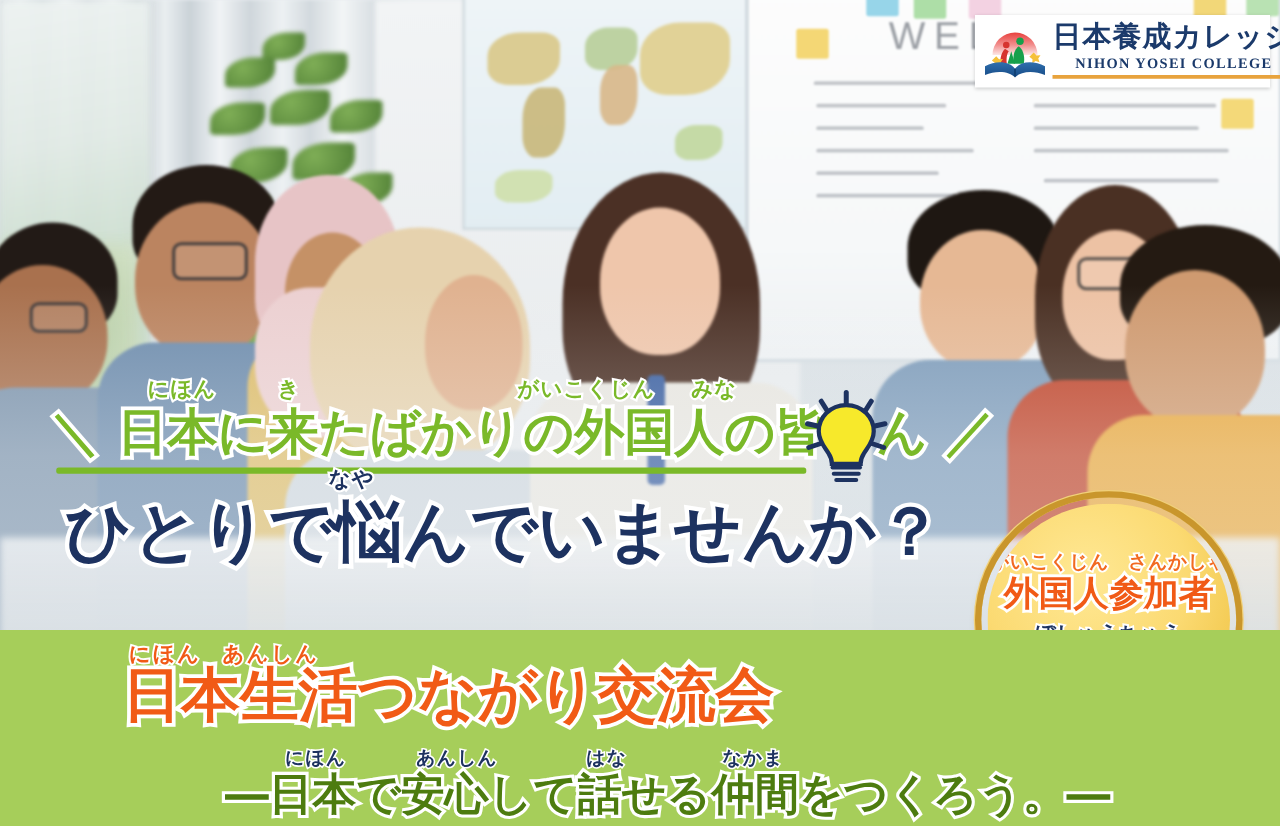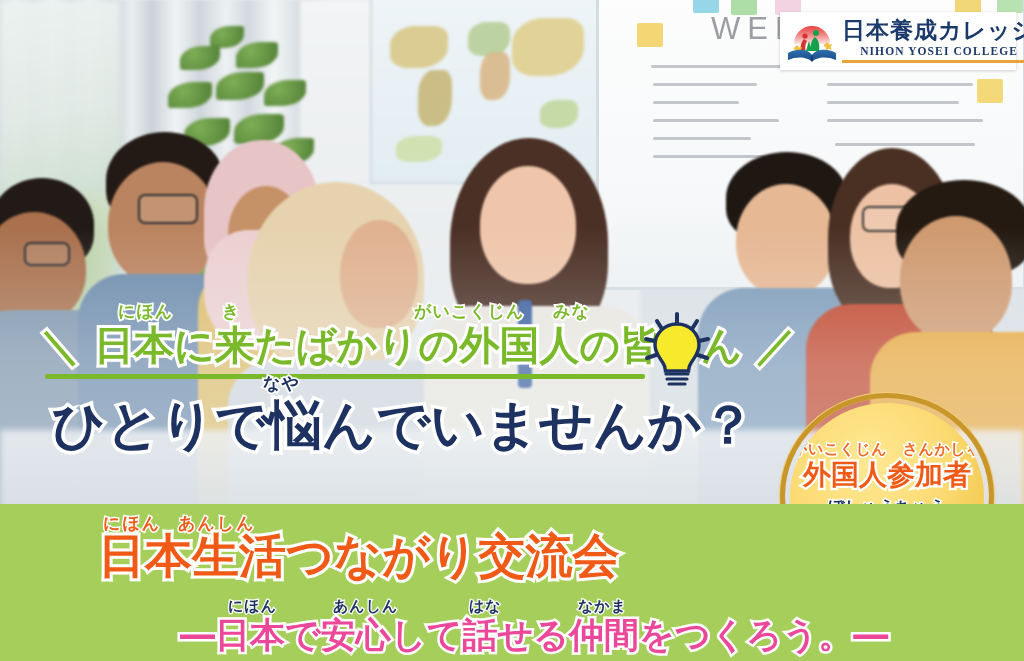--- a/index.html
+++ b/index.html
@@ -247,21 +247,21 @@
   .band-sub-ruby {
     position:absolute;
     font-family: "DejaVu Sans", sans-serif;
     font-size: 15px; font-weight: 700; color: #1d3260;
     -webkit-text-stroke: 2.5px #ffffff; paint-order: stroke fill;
     letter-spacing: 1px; white-space: nowrap;
   }
   .band-sub {
     position:absolute; left: 180px; top: 612px;
     font-family: "DejaVu Sans", sans-serif;
-    font-size: 35px; font-weight: 700; color: #ec4899;
+    font-size: 35px; font-weight: 700; color: #4d7c0f;
     letter-spacing: 0px; white-space: nowrap;
     -webkit-text-stroke: 5px #ffffff; paint-order: stroke fill;
   }
 </style>
 </head>
 <body>
 
 <div id="poster">
 
   <div class="photo">

